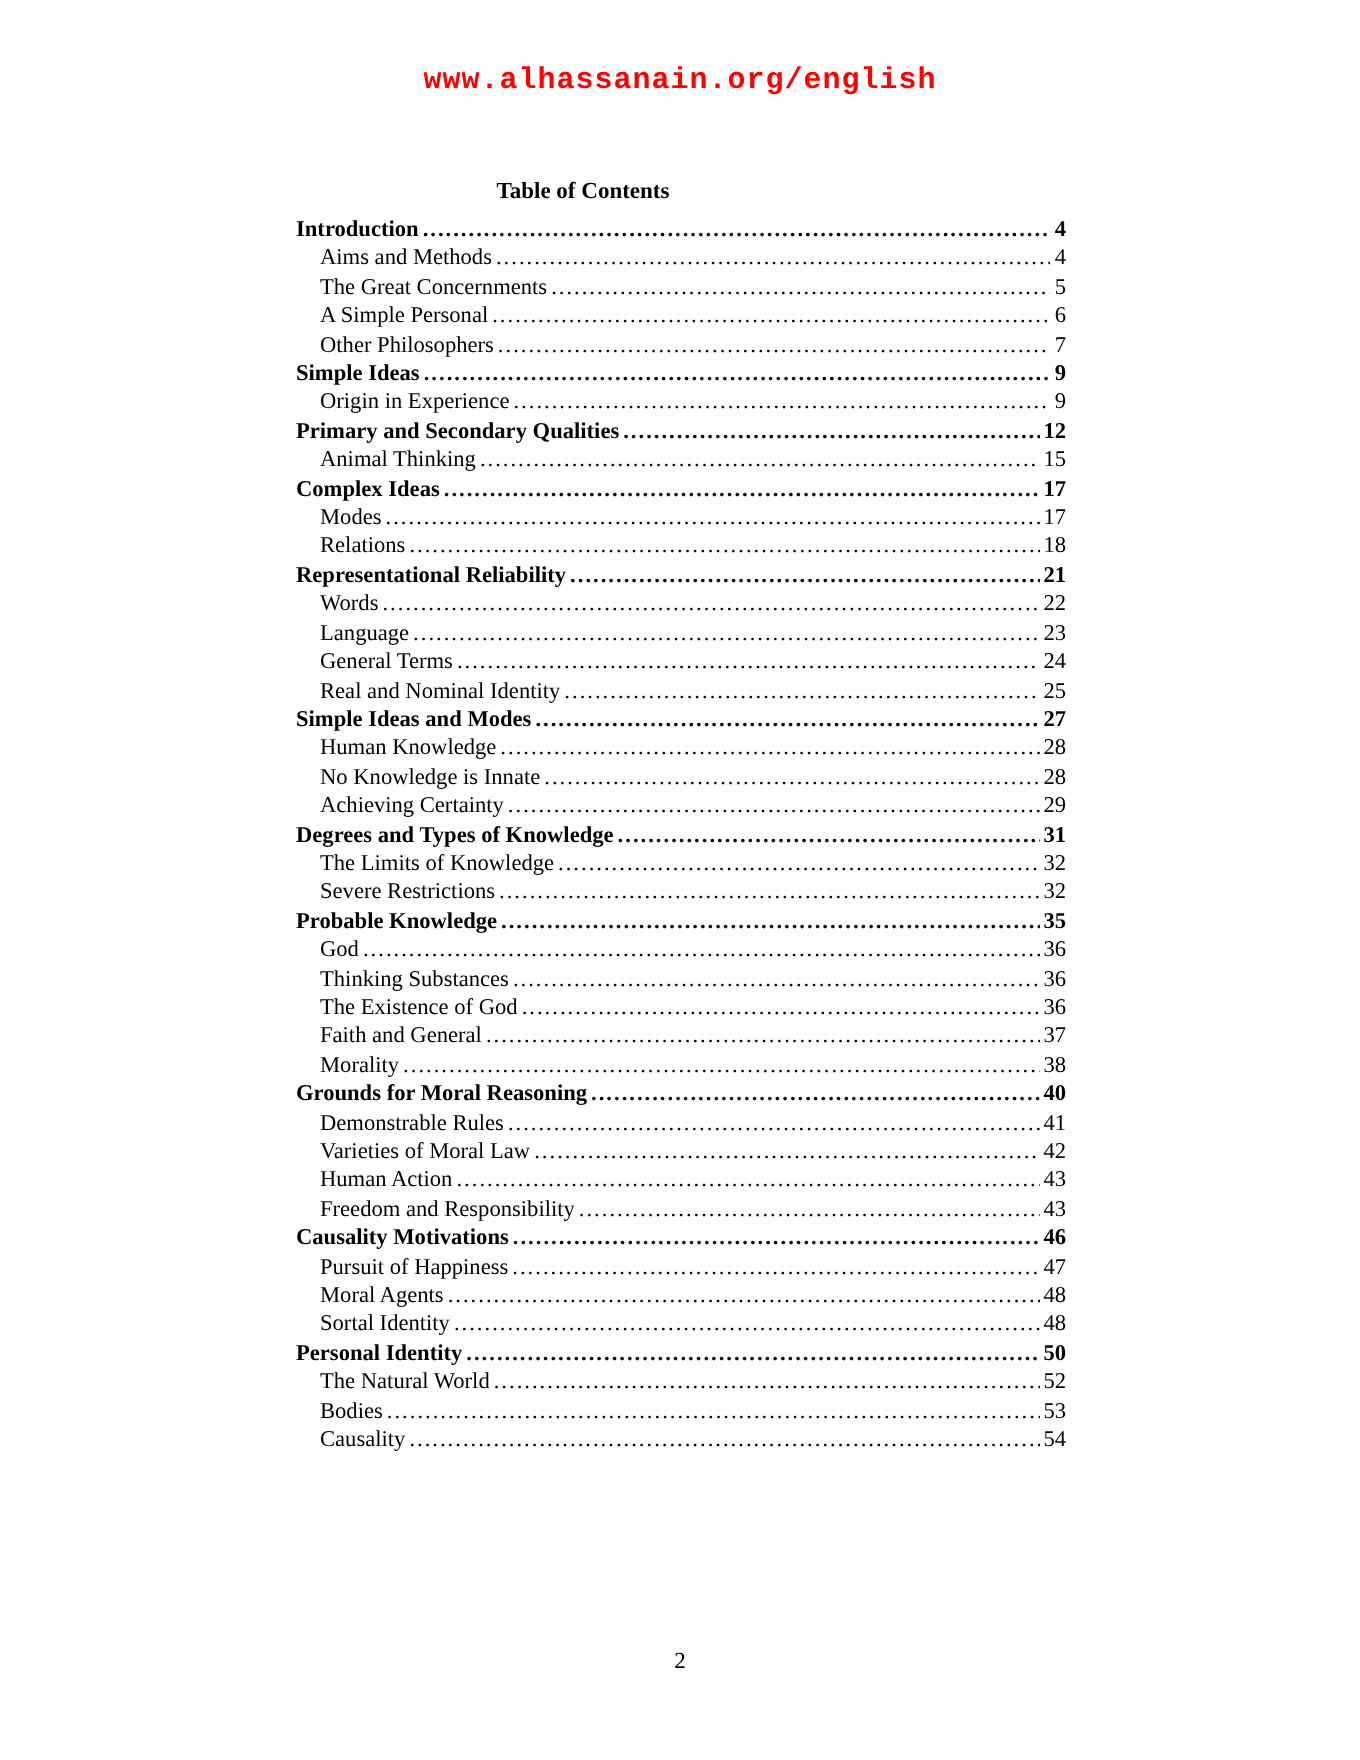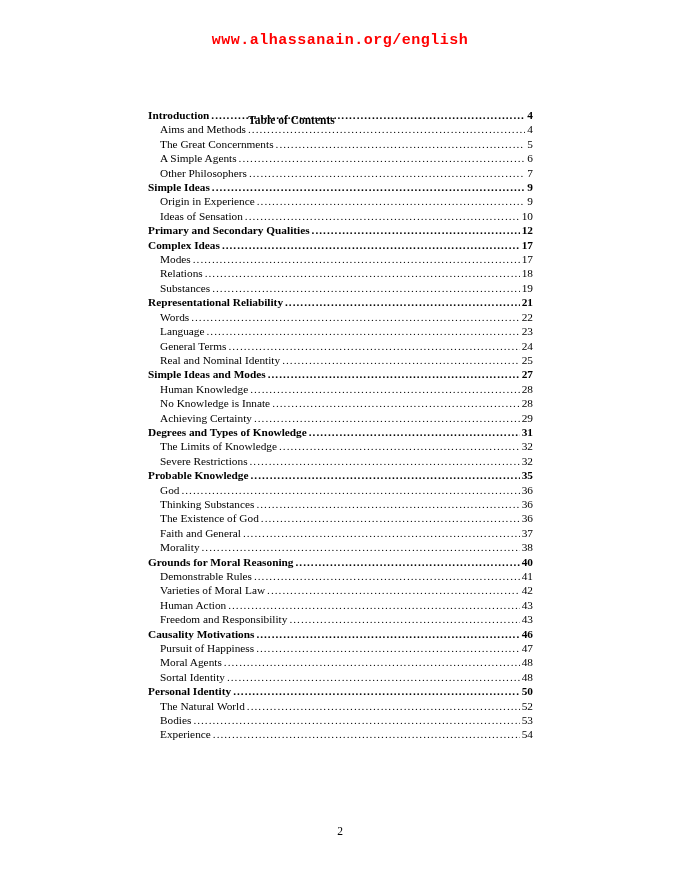--- a/index.html
+++ b/index.html
@@ -24,21 +24,20 @@
     margin-top: 12px;
   }
   .doc-title {
     position: absolute;
     top: 90px;
     left: 0;
     width: 583px;
     text-align: center;
     font-weight: bold;
     font-size: 11.5px;
-    margin-top: 24px;
   }
   .toc {
     position: absolute;
     top: 108px;
     left: 148px;
     width: 385px;
     font-size: 11.3px;
   }
   .toc-row {
     display: flex;
@@ -88,69 +87,64 @@
       <span class="toc-label">Aims and Methods</span>
       <span class="dot-leader"></span>
       <span class="toc-page">4</span>
     </div>
     <div class="toc-row level1">
       <span class="toc-label">The Great Concernments</span>
       <span class="dot-leader"></span>
       <span class="toc-page">5</span>
     </div>
     <div class="toc-row level1">
-      <span class="toc-label">A Simple Agents</span>
+      <span class="toc-label">A Simple Personal</span>
       <span class="dot-leader"></span>
       <span class="toc-page">6</span>
     </div>
     <div class="toc-row level1">
       <span class="toc-label">Other Philosophers</span>
       <span class="dot-leader"></span>
       <span class="toc-page">7</span>
     </div>
     <div class="toc-row level0">
       <span class="toc-label">Simple Ideas</span>
       <span class="dot-leader"></span>
       <span class="toc-page">9</span>
     </div>
     <div class="toc-row level1">
       <span class="toc-label">Origin in Experience</span>
       <span class="dot-leader"></span>
       <span class="toc-page">9</span>
     </div>
-    <div class="toc-row level1">
-      <span class="toc-label">Ideas of Sensation</span>
-      <span class="dot-leader"></span>
-      <span class="toc-page">10</span>
-    </div>
     <div class="toc-row level0">
       <span class="toc-label">Primary and Secondary Qualities</span>
       <span class="dot-leader"></span>
       <span class="toc-page">12</span>
     </div>
+    <div class="toc-row level1">
+      <span class="toc-label">Animal Thinking</span>
+      <span class="dot-leader"></span>
+      <span class="toc-page">15</span>
+    </div>
     <div class="toc-row level0">
       <span class="toc-label">Complex Ideas</span>
       <span class="dot-leader"></span>
       <span class="toc-page">17</span>
     </div>
     <div class="toc-row level1">
       <span class="toc-label">Modes</span>
       <span class="dot-leader"></span>
       <span class="toc-page">17</span>
     </div>
     <div class="toc-row level1">
       <span class="toc-label">Relations</span>
       <span class="dot-leader"></span>
       <span class="toc-page">18</span>
     </div>
-    <div class="toc-row level1">
-      <span class="toc-label">Substances</span>
-      <span class="dot-leader"></span>
-      <span class="toc-page">19</span>
-    </div>
     <div class="toc-row level0">
       <span class="toc-label">Representational Reliability</span>
       <span class="dot-leader"></span>
       <span class="toc-page">21</span>
     </div>
     <div class="toc-row level1">
       <span class="toc-label">Words</span>
       <span class="dot-leader"></span>
       <span class="toc-page">22</span>
     </div>
@@ -288,19 +282,19 @@
       <span class="toc-label">The Natural World</span>
       <span class="dot-leader"></span>
       <span class="toc-page">52</span>
     </div>
     <div class="toc-row level1">
       <span class="toc-label">Bodies</span>
       <span class="dot-leader"></span>
       <span class="toc-page">53</span>
     </div>
     <div class="toc-row level1">
-      <span class="toc-label">Experience</span>
+      <span class="toc-label">Causality</span>
       <span class="dot-leader"></span>
       <span class="toc-page">54</span>
     </div>
   </div>
 
 <div class="page-footer">2</div>
 
 </body></html>

